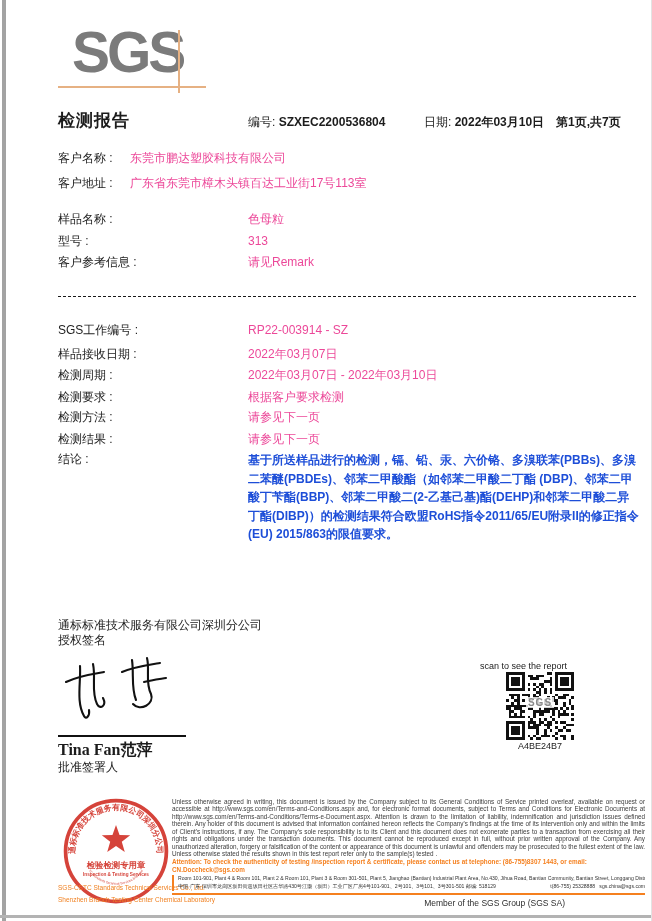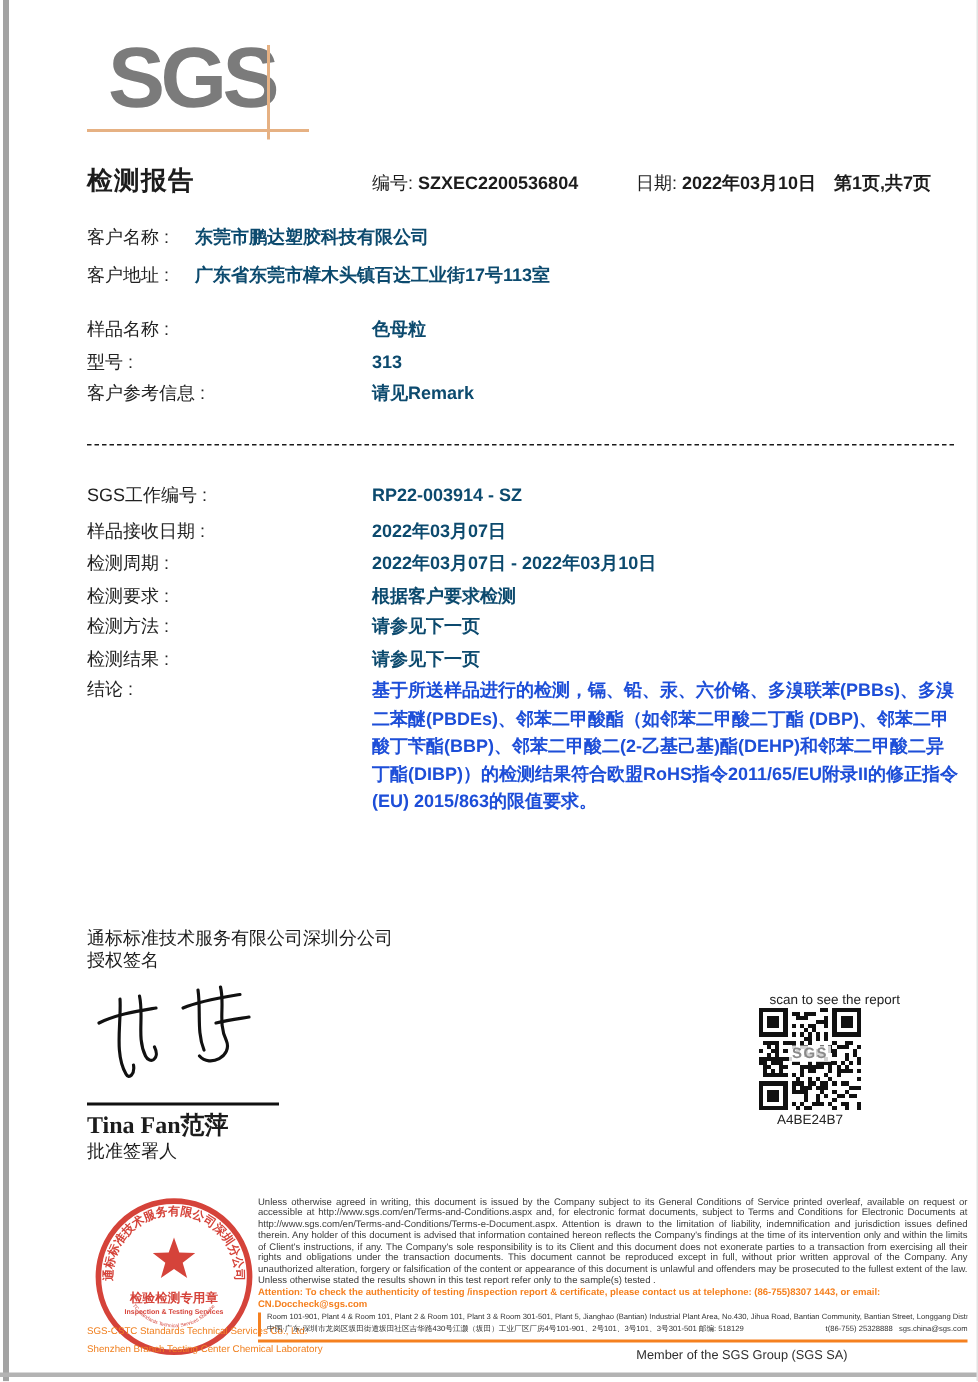--- a/index.html
+++ b/index.html
@@ -16,36 +16,36 @@
 
   
   .title{position:absolute;left:58px;top:109px;font-size:17px;font-weight:700;letter-spacing:1px;}
   .hdr{position:absolute;top:114px;font-size:12px;}
   .hdr b{font-weight:700;}
   .hdr-no{left:248px;} .hdr-date{left:424px;} .hdr-page{left:556px;font-weight:700;}
 
   
   .row{position:absolute;left:58px;right:14px;font-size:12px;line-height:1.25;}
   .row .lbl{font-weight:400;color:#222;text-align:right;}
-  .row .val{position:absolute;left:190px;font-weight:700;color:#0c4a6e;}
+  .row .val{position:absolute;left:190px;font-weight:400;color:#ec4899;}
   .row.client .val{left:72px;}
   .note{position:absolute;left:58px;font-size:12px;}
   .dashes{position:absolute;left:58px;top:296px;width:578px;border-top:1.6px dashed #1a1a1a;}
   .conclusion-val{position:absolute;left:248px;top:451px;width:392px;font-size:12px;font-weight:700;line-height:1.55;color:#1d4ed8;}
 
   
   .company{position:absolute;left:58px;top:617px;font-size:12px;}
   .auth{position:absolute;left:58px;top:632px;font-size:12px;}
   .sig-svg{position:absolute;left:60px;top:652px;}
   .sig-line{position:absolute;left:58px;top:735px;width:128px;height:2px;background:#111;}
   .signer{position:absolute;left:58px;top:740px;font-size:16px;font-weight:700;font-family:Liberation Serif, serif;}
   .role{position:absolute;left:58px;top:759px;font-size:12px;}
 
   
-  .qr-caption{position:absolute;left:480px;top:661px;width:120px;text-align:right;font-size:9px;color:#222;}
+  .qr-caption{position:absolute;left:480px;top:661px;width:120px;text-align:left;font-size:9px;color:#222;}
   .qr-box{position:absolute;left:506px;top:672px;width:68px;height:68px;background:#fff;}
   .qr-box svg{width:68px;height:68px;display:block;}
   .qr-logo{position:absolute;left:506px;top:697px;width:68px;text-align:center;font-size:10px;font-weight:700;
            color:#8a8a8a;}
   .qr-logo span{background:rgba(255,255,255,.82);padding:0 2px;letter-spacing:1px;}
   .qr-code-text{position:absolute;left:480px;top:741px;width:120px;text-align:center;font-size:9px;color:#222;}
 
   
   .stamp{position:absolute;left:60px;top:797px;width:112px;height:112px;opacity:.92;}
   .lab-line{position:absolute;left:58px;font-size:6.5px;color:#f08122;white-space:nowrap;}

